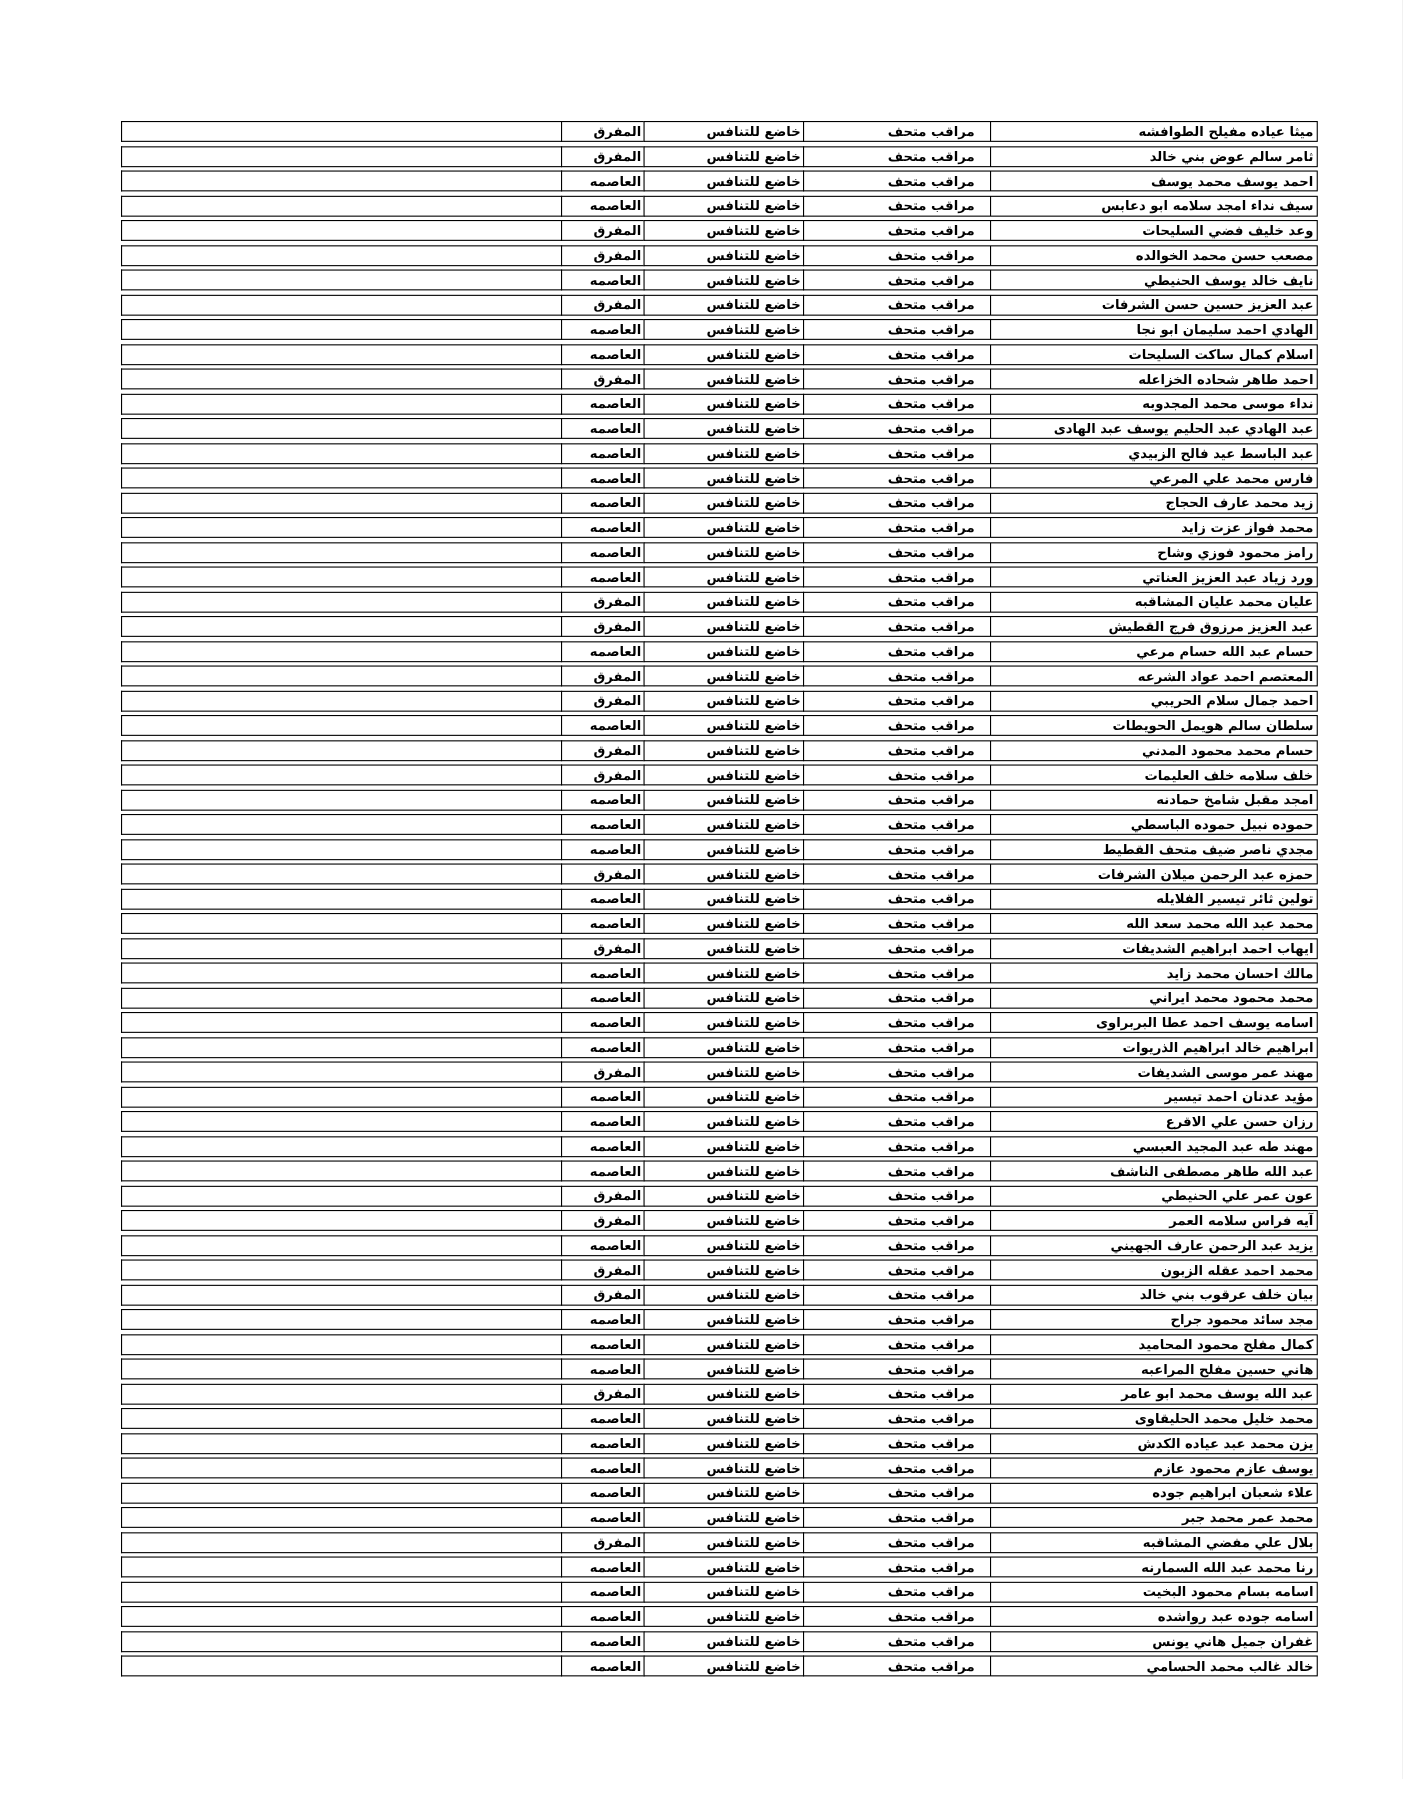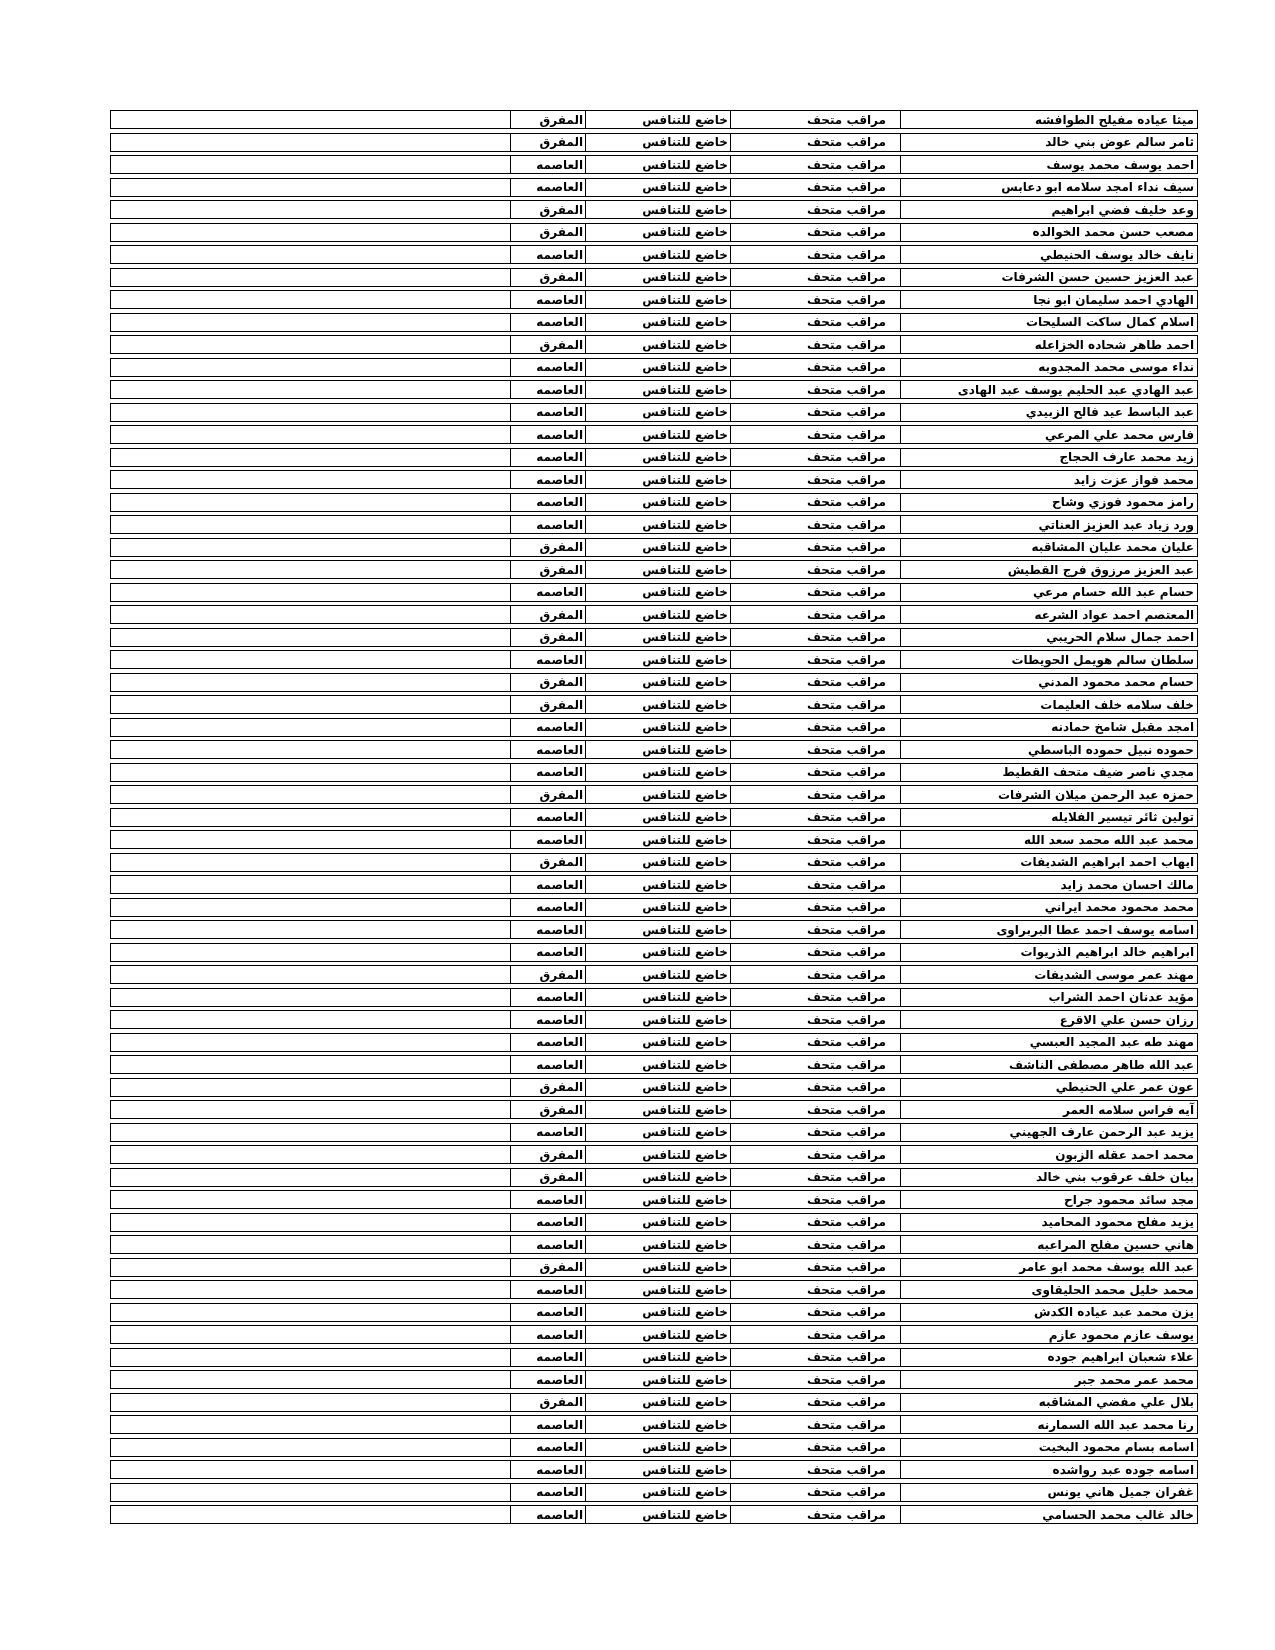--- a/index.html
+++ b/index.html
@@ -73,21 +73,21 @@
     <div class="cell cell-empty"></div>
   </div>
       <div class="trow">
     <div class="cell cell-name">سيف نداء امجد سلامه ابو دعابس</div>
     <div class="cell cell-job">مراقب متحف</div>
     <div class="cell cell-status">خاضع للتنافس</div>
     <div class="cell cell-gov">العاصمه</div>
     <div class="cell cell-empty"></div>
   </div>
       <div class="trow">
-    <div class="cell cell-name">وعد خليف فضي ابراهيم</div>
+    <div class="cell cell-name">وعد خليف فضي السليحات</div>
     <div class="cell cell-job">مراقب متحف</div>
     <div class="cell cell-status">خاضع للتنافس</div>
     <div class="cell cell-gov">المفرق</div>
     <div class="cell cell-empty"></div>
   </div>
       <div class="trow">
     <div class="cell cell-name">مصعب حسن محمد الخوالده</div>
     <div class="cell cell-job">مراقب متحف</div>
     <div class="cell cell-status">خاضع للتنافس</div>
     <div class="cell cell-gov">المفرق</div>
@@ -318,21 +318,21 @@
     <div class="cell cell-empty"></div>
   </div>
       <div class="trow">
     <div class="cell cell-name">مهند عمر موسى الشديفات</div>
     <div class="cell cell-job">مراقب متحف</div>
     <div class="cell cell-status">خاضع للتنافس</div>
     <div class="cell cell-gov">المفرق</div>
     <div class="cell cell-empty"></div>
   </div>
       <div class="trow">
-    <div class="cell cell-name">مؤيد عدنان احمد الشراب</div>
+    <div class="cell cell-name">مؤيد عدنان احمد تيسير</div>
     <div class="cell cell-job">مراقب متحف</div>
     <div class="cell cell-status">خاضع للتنافس</div>
     <div class="cell cell-gov">العاصمه</div>
     <div class="cell cell-empty"></div>
   </div>
       <div class="trow">
     <div class="cell cell-name">رزان حسن علي الاقرع</div>
     <div class="cell cell-job">مراقب متحف</div>
     <div class="cell cell-status">خاضع للتنافس</div>
     <div class="cell cell-gov">العاصمه</div>
@@ -388,21 +388,21 @@
     <div class="cell cell-empty"></div>
   </div>
       <div class="trow">
     <div class="cell cell-name">مجد سائد محمود جراح</div>
     <div class="cell cell-job">مراقب متحف</div>
     <div class="cell cell-status">خاضع للتنافس</div>
     <div class="cell cell-gov">العاصمه</div>
     <div class="cell cell-empty"></div>
   </div>
       <div class="trow">
-    <div class="cell cell-name">يزيد مفلح محمود المحاميد</div>
+    <div class="cell cell-name">كمال مفلح محمود المحاميد</div>
     <div class="cell cell-job">مراقب متحف</div>
     <div class="cell cell-status">خاضع للتنافس</div>
     <div class="cell cell-gov">العاصمه</div>
     <div class="cell cell-empty"></div>
   </div>
       <div class="trow">
     <div class="cell cell-name">هاني حسين مفلح المراعبه</div>
     <div class="cell cell-job">مراقب متحف</div>
     <div class="cell cell-status">خاضع للتنافس</div>
     <div class="cell cell-gov">العاصمه</div>

